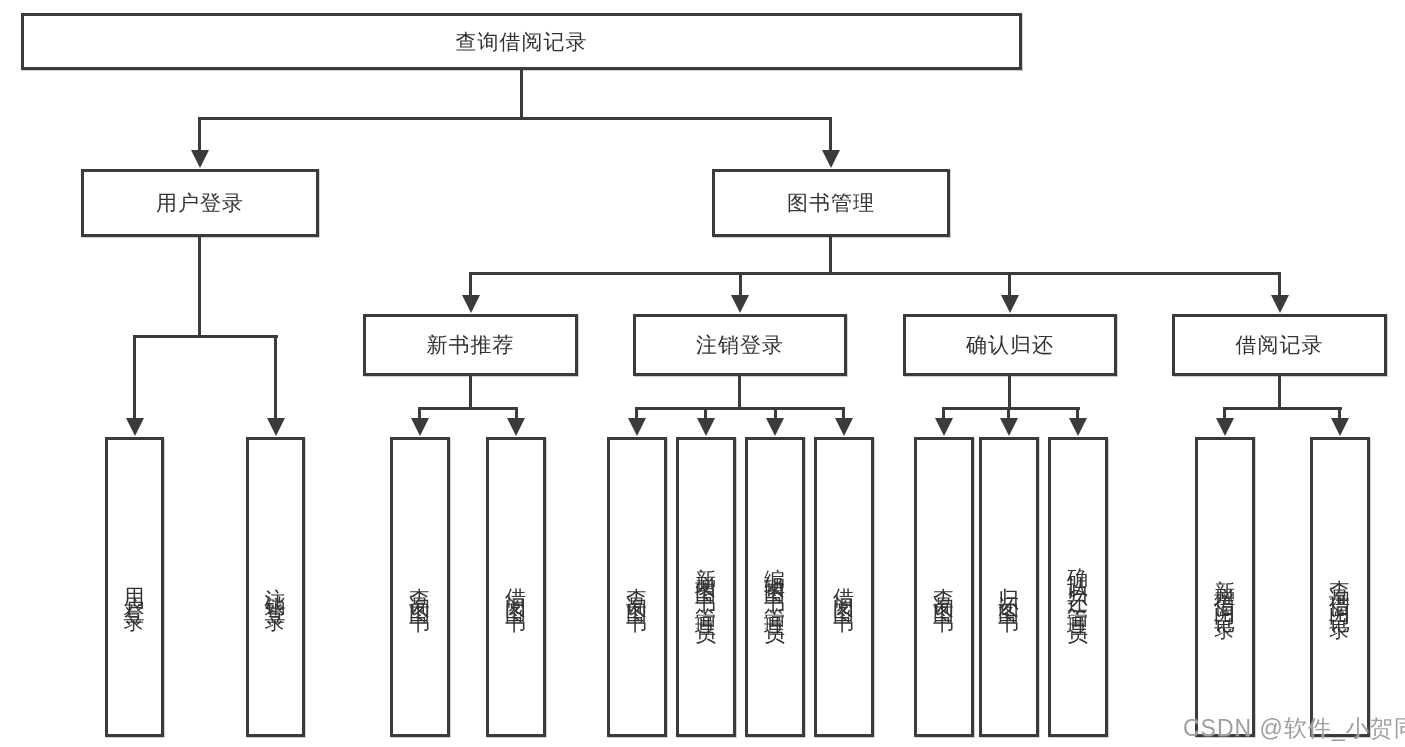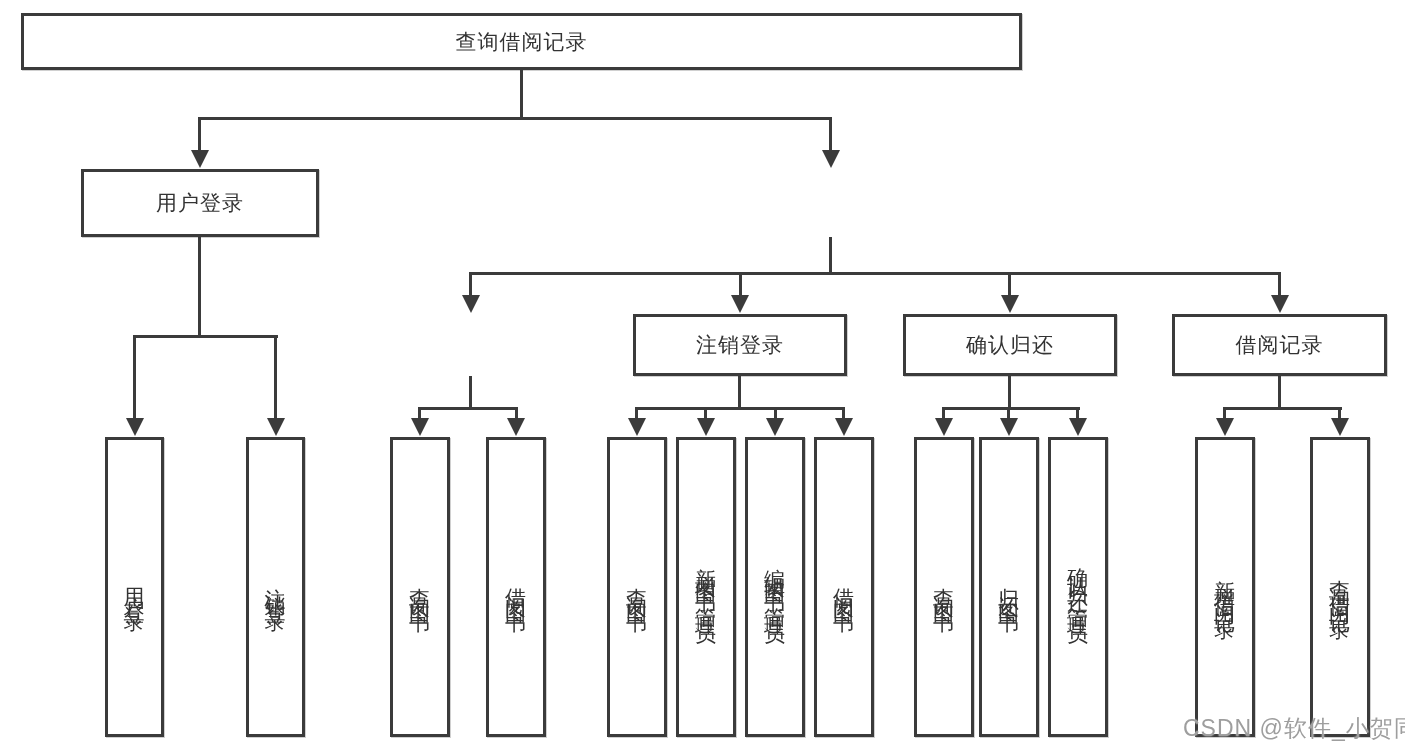--- a/index.html
+++ b/index.html
@@ -51,21 +51,27 @@
 <div class="canvas">
 
   <div class="box" style="left:21px;top:13px;width:1001px;height:57px;">
     <span class="hlabel">查询借阅记录</span>
   </div>
 
   <div class="box" style="left:81px;top:169px;width:238px;height:68px;">
     <span class="hlabel">用户登录</span>
   </div>
 
-
+  <div class="box" style="left:712px;top:169px;width:238px;height:68px;">
+    <span class="hlabel">图书管理</span>
+  </div>
+
+  <div class="box" style="left:363px;top:314px;width:215px;height:62px;">
+    <span class="hlabel">新书推荐</span>
+  </div>
 
   <div class="box" style="left:633px;top:314px;width:214px;height:62px;">
     <span class="hlabel">注销登录</span>
   </div>
 
   <div class="box" style="left:903px;top:314px;width:214px;height:62px;">
     <span class="hlabel">确认归还</span>
   </div>
 
   <div class="box" style="left:1172px;top:314px;width:215px;height:62px;">

